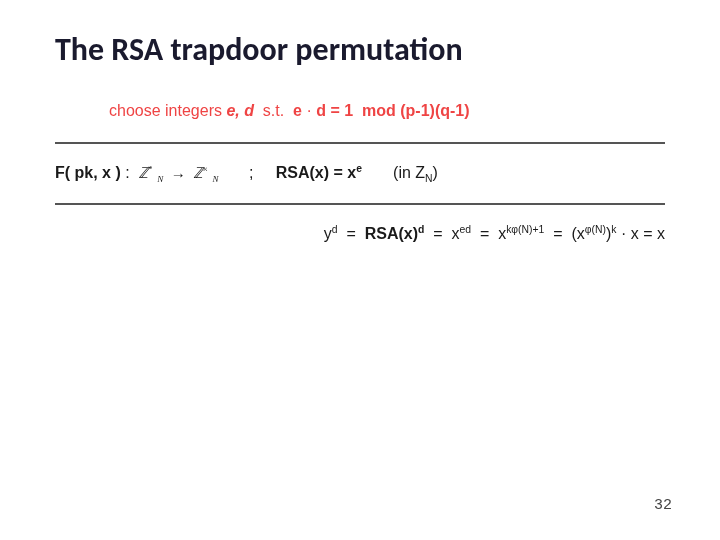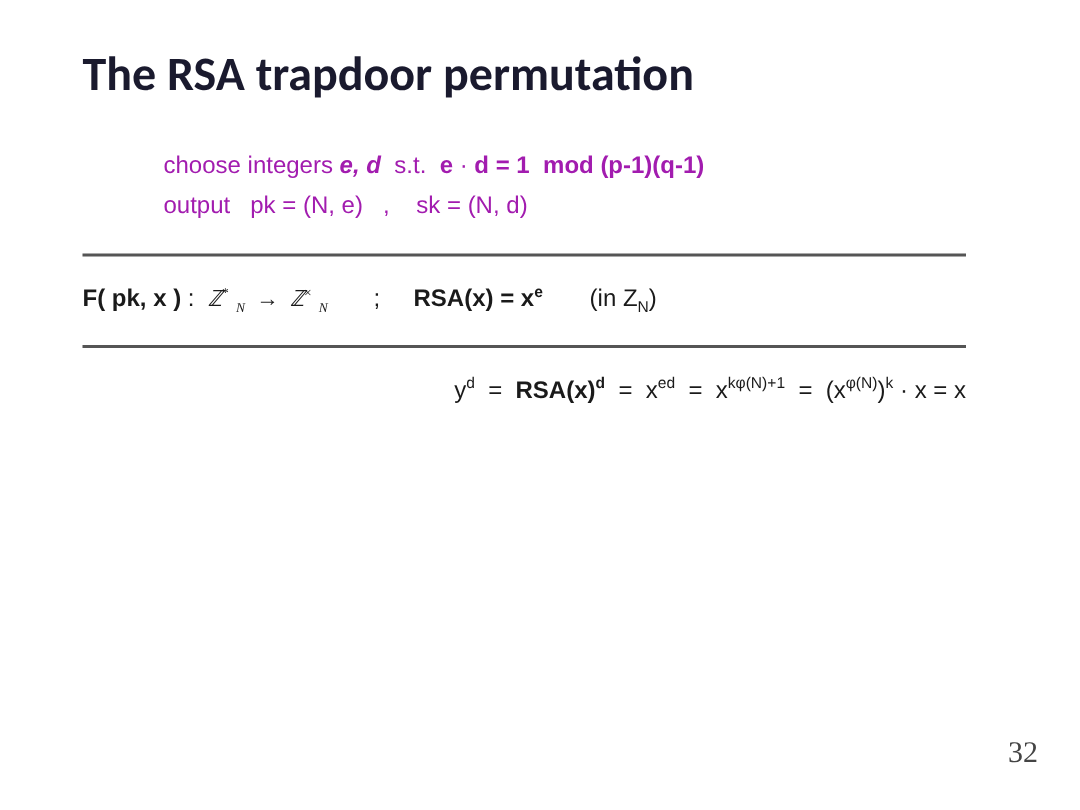--- a/index.html
+++ b/index.html
@@ -8,21 +8,21 @@
       height: 540px;
       background: #ffffff;
       font-family: 'Times New Roman', Times, serif;
       position: relative;
       overflow: hidden;
     }
 
     .slide-container {
       width: 720px;
       height: 532px;
-      padding: 30px 76px 30px 55px;
+      padding: 30px 55px 30px 55px;
       position: relative;
     }
 
     .title {
       font-size: 32px;
       font-weight: bold;
       color: #1a1a2e;
       margin-bottom: 28px;
       font-family: 'Calibri', 'Segoe UI', Arial, sans-serif;
     }
@@ -33,21 +33,21 @@
 
     .line {
       font-size: 16px;
       color: #1a1a1a;
       line-height: 1.7;
       font-family: Arial, sans-serif;
     }
 
     .line-indent {
       font-size: 16px;
-      color: #a21caf;
+      color: #ef4444;
       line-height: 1.7;
       font-family: Arial, sans-serif;
       margin-left: 54px;
     }
 
     .bold { font-weight: bold; }
 
     hr.divider {
       border: none;
       border-top: 2px solid #555;
@@ -78,39 +78,36 @@
       color: #1a1a1a;
     }
 
     .math-inline {
       font-style: italic;
     }
 
     .page-number {
       position: absolute;
       bottom: 18px;
-      right: 28px;
-      font-size: 20px;
+      right: 48px;
+      font-size: 15px;
       color: #444;
-      font-family: Liberation Serif, serif;
+      font-family: Liberation Mono, monospace;
     }
   </style>
 </head>
 <body>
 
 <div class="slide-container">
 
   <div class="title">The RSA trapdoor permutation</div>
 
   <div class="section-g">
     <div class="line-indent">
       choose integers <span class="bold math-inline">e, d</span> &nbsp;s.t.&nbsp; <span class="bold">e</span> · <span class="bold">d</span> <span class="bold">= 1 &nbsp;mod (p-1)(q-1)</span>
-    </div>
-    <div class="line-indent">
-      output &nbsp;&nbsp;pk = (N, e) &nbsp;&nbsp;,&nbsp;&nbsp;&nbsp; sk = (N, d)
     </div>
   </div>
 
   <hr class="divider">
 
   <div class="section-f">
     <div class="f-line">
       <span class="bold">F( pk, x )</span>&nbsp;:&nbsp;
       
       <span style="font-family:serif; font-size:15px;">

